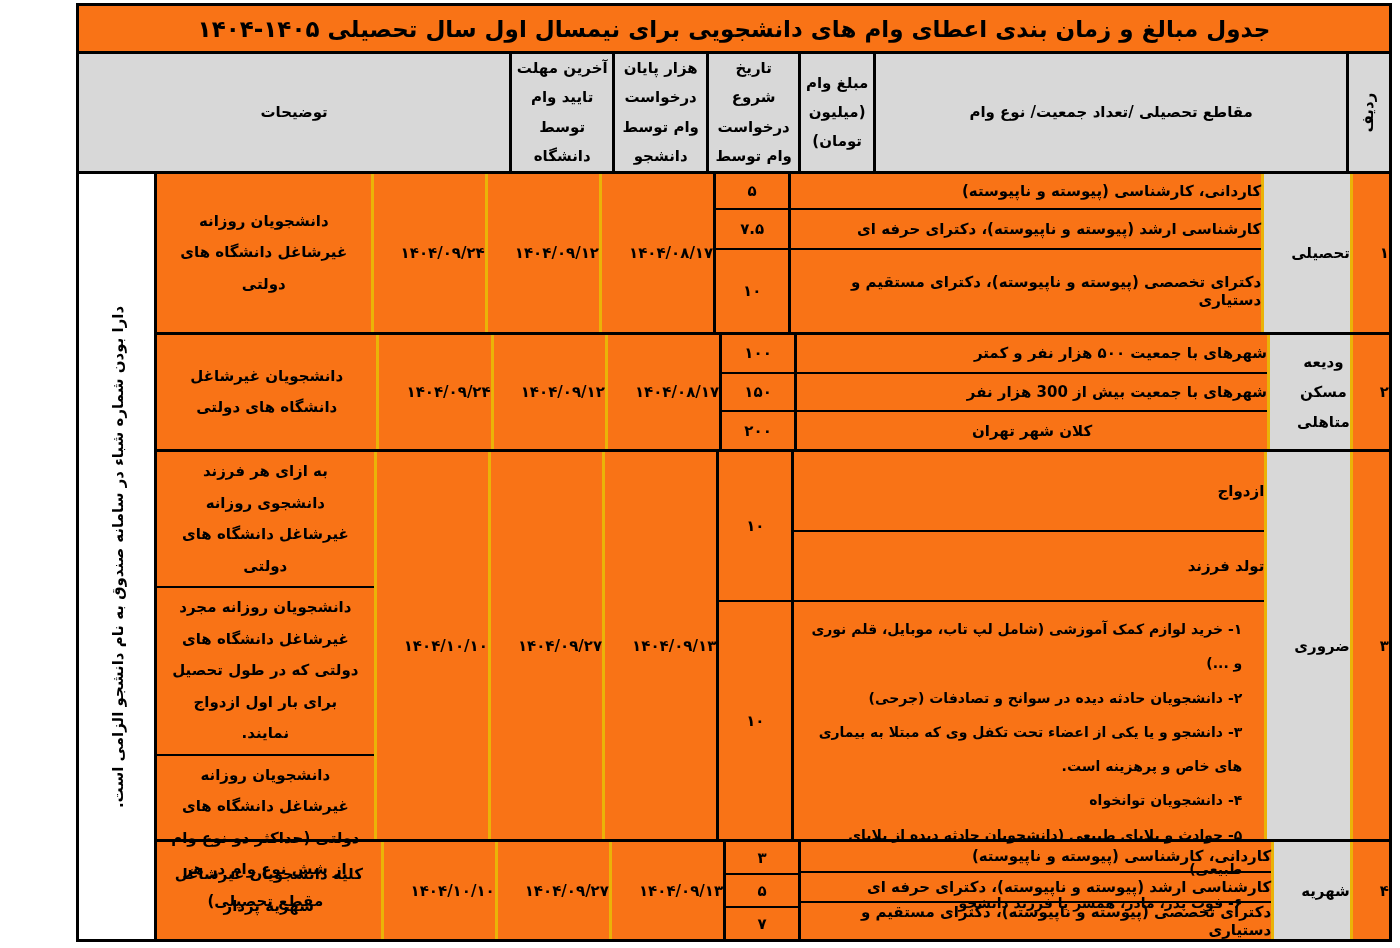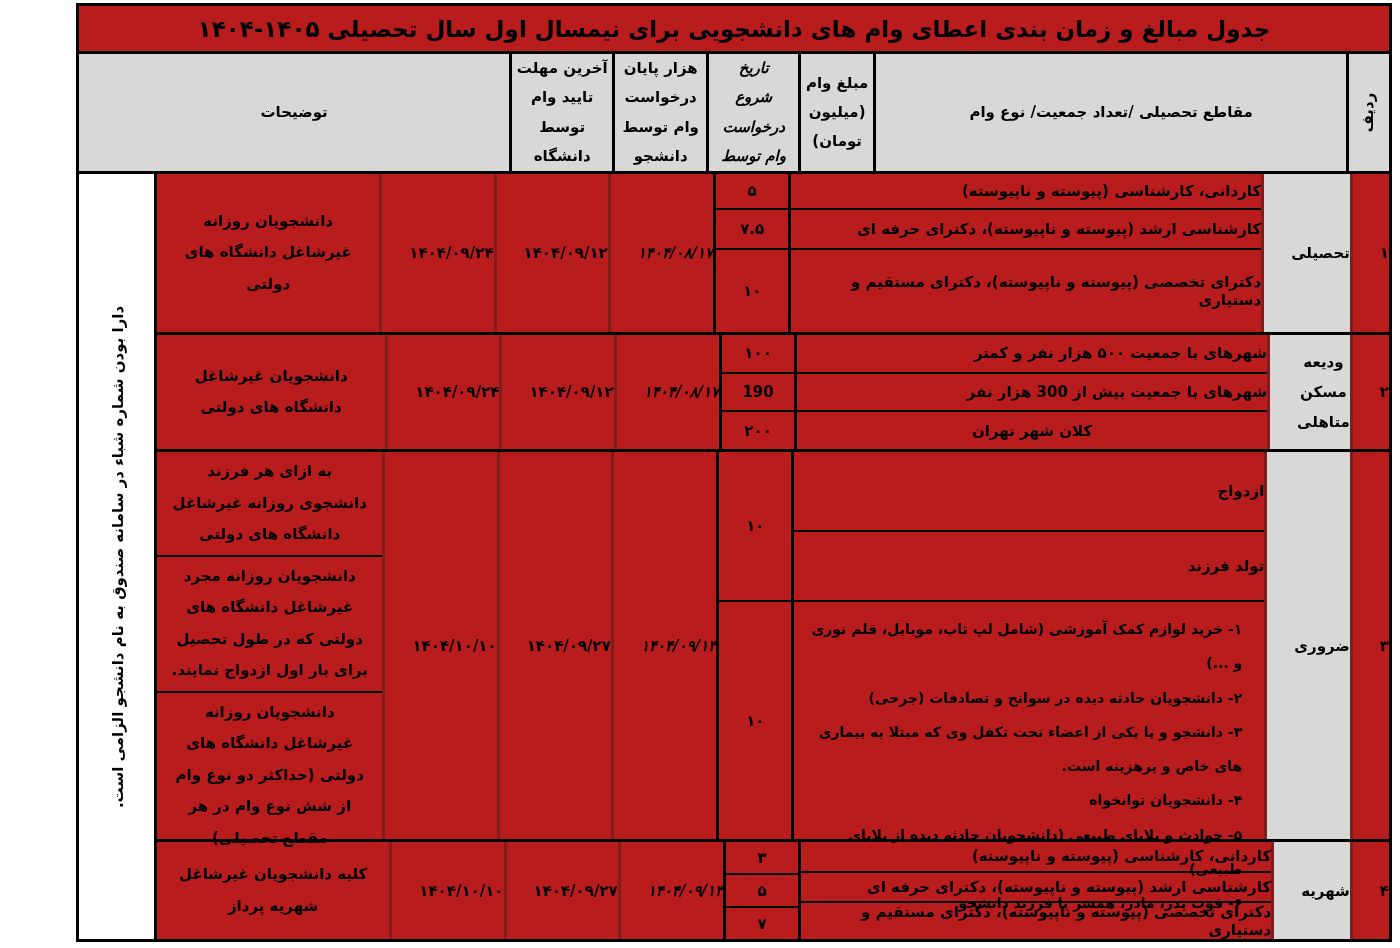--- a/index.html
+++ b/index.html
@@ -10,21 +10,21 @@
     color: #000;
     width: 1400px;
     height: 948px;
     overflow: hidden;
   }
   .table {
     direction: rtl;
     width: 1316px;
     margin: 3px 8px;
     border: 3px solid #000;
-    background: #b91c1c;
+    background: #f97316;
   }
   
   .title-row {
     height: 48px;
     display: flex; align-items: center; justify-content: center;
     font-size: 23px;
     border-bottom: 3px solid #000;
   }
   
   .hrow {
@@ -41,35 +41,35 @@
     white-space: pre-line;
     border-left: 3px solid #000;
   }
   .hcell:last-child { border-left: none; }
   .rot { transform: rotate(-90deg); white-space: nowrap; }
   
   .w-radif { flex: 0 0 30px; }
   .w-type  { flex: 0 0 77px; }
   .w-cat   { flex: 0 0 473px; }
   .w-amt   { flex: 0 0 75px; }
-  .w-start { flex: 0 0 92px; font-style: italic; }
+  .w-start { flex: 0 0 92px; }
   .w-end   { flex: 0 0 94px; }
   .w-appr  { flex: 0 0 103px; }
   .w-notes { flex: 1; }
   
   .tbody { display: flex; }
   .rows  { flex: 1; }
   .lrow  { display: flex; border-top: 3px solid #000; }
   .lrow:first-child { border-top: none; }
   .h-r1 { height: 158px; }
   .h-r2 { height: 117px; }
   .h-r3 { height: 390px; }
   .h-r4 { height: 100px; }
   .cell {
-    border-left: 3px solid #7f1d1d;
+    border-left: 3px solid #eab308;
     display: flex; align-items: center; justify-content: center;
     text-align: center;
     font-size: 15px;
     white-space: pre-line;
     padding-left: 27px;
   }
   .type-cell { background: #d8d8d8; line-height: 2.0; }
   .stack { display: flex; flex-direction: column; border-left: 3px solid #000; }
   .sub {
     display: flex; align-items: center; justify-content: center;
@@ -172,21 +172,21 @@
         <div class="cell w-type type-cell">ودیعه
 مسکن
 متاهلی</div>
         <div class="stack w-cat">
           <div class="sub sub-cat s-eq">شهرهای با جمعیت ۵۰۰ هزار نفر و کمتر</div>
           <div class="sub sub-cat s-eq">شهرهای با جمعیت بیش از 300 هزار نفر</div>
           <div class="sub s-eq">کلان شهر تهران</div>
         </div>
         <div class="stack w-amt">
           <div class="sub s-eq">۱۰۰</div>
-          <div class="sub s-eq">190</div>
+          <div class="sub s-eq">۱۵۰</div>
           <div class="sub s-eq">۲۰۰</div>
         </div>
         <div class="cell w-start date-cell">۱۴۰۴/۰۸/۱۷</div>
         <div class="cell w-end date-cell">۱۴۰۴/۰۹/۱۲</div>
         <div class="cell w-appr date-cell">۱۴۰۴/۰۹/۲۴</div>
         <div class="stack w-notes">
           <div class="sub sub-note s-fill">دانشجویان غیرشاغل دانشگاه های دولتی</div>
         </div>
       </div>
 

